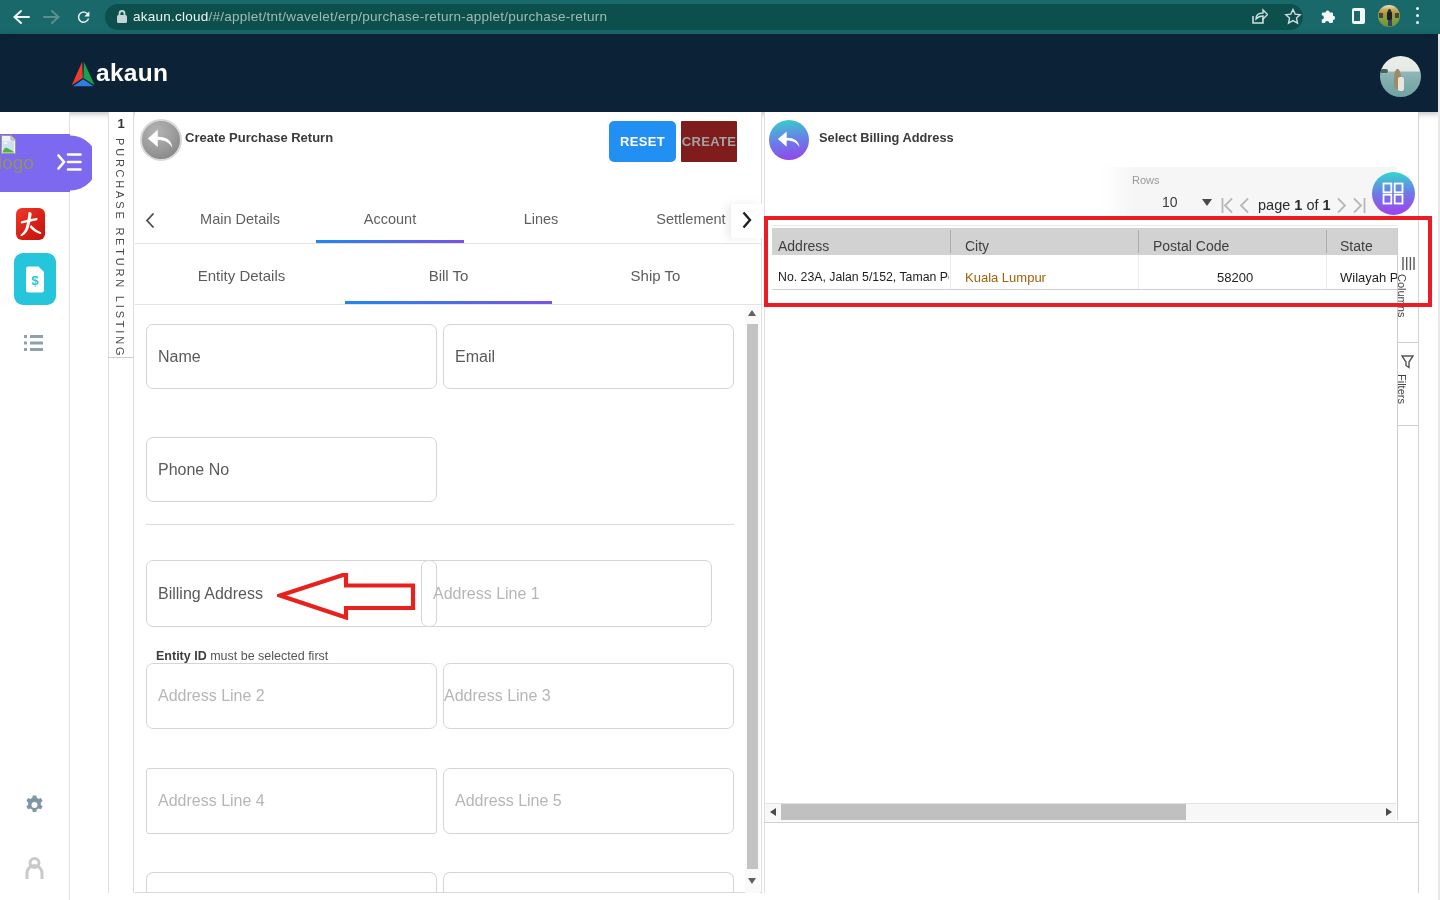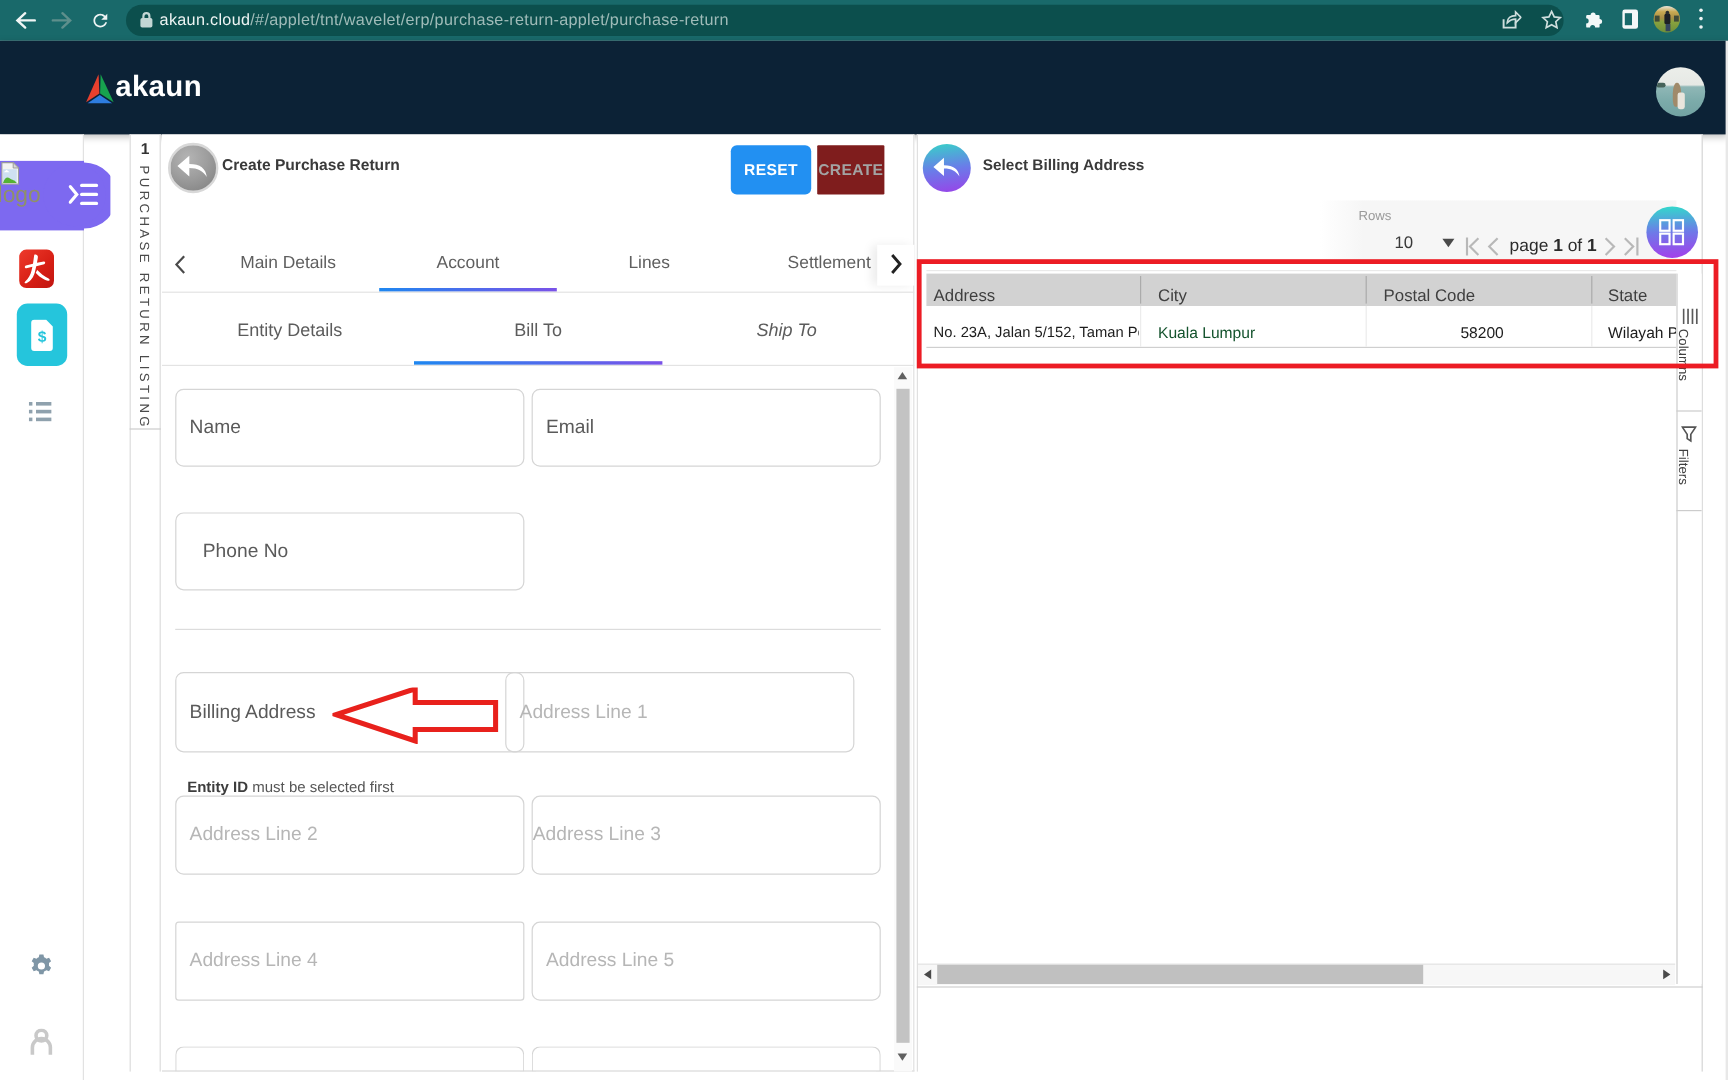--- a/index.html
+++ b/index.html
@@ -158,27 +158,27 @@
 <div class="abs" style="left:617px;top:211px;width:148px;text-align:center;font-size:14.5px;color:#5f5f5f;">Settlement</div>
 <div class="abs" style="left:731px;top:204px;width:31px;height:34px;background:#fff;box-shadow:-4px 0 8px rgba(0,0,0,0.08);"></div>
 <svg class="abs" style="left:741px;top:211px;" width="11" height="18" viewBox="0 0 11 18">
       <path d="M2.5 1.5 L9 9 L2.5 16.5" stroke="#222" stroke-width="2.4" fill="none"></path>
     </svg>
 <div class="abs" style="left:316px;top:240px;width:148px;height:3px;background:linear-gradient(90deg,#1e87f0,#7a52e8);"></div>
 <div class="abs" style="left:135px;top:243px;width:627px;height:0;border-top:1px solid #e3e3e3;"></div>
 
 <div class="abs" style="left:138px;top:267px;width:207px;text-align:center;font-size:15px;color:#5c5c5c;">Entity Details</div>
 <div class="abs" style="left:345px;top:267px;width:207px;text-align:center;font-size:15px;color:#5c5c5c;">Bill To</div>
-<div class="abs" style="left:552px;top:267px;width:207px;text-align:center;font-size:15px;color:#5c5c5c;font-style:italic;">Ship To</div>
+<div class="abs" style="left:552px;top:267px;width:207px;text-align:center;font-size:15px;color:#5c5c5c;">Ship To</div>
 <div class="abs" style="left:345px;top:300.5px;width:207px;height:3px;background:linear-gradient(90deg,#1e87f0,#7a52e8);"></div>
 <div class="abs" style="left:135px;top:304px;width:627px;height:0;border-top:1px solid #e3e3e3;"></div>
 
 <div class="abs" style="left:146px;top:324px;width:291px;height:65px;border:1px solid #d5d5d5;border-radius:7px;font-size:16px;color:#5a5a5a;line-height:63px;padding-left:11px;">Name</div>
 <div class="abs" style="left:443px;top:324px;width:291px;height:65px;border:1px solid #d5d5d5;border-radius:7px;font-size:16px;color:#5a5a5a;line-height:63px;padding-left:11px;">Email</div>
-<div class="abs" style="left:146px;top:427px;width:291px;height:65px;border:1px solid #d5d5d5;border-radius:7px;font-size:16px;color:#5a5a5a;line-height:63px;padding-left:22px;">Phone No</div>
+<div class="abs" style="left:146px;top:437px;width:291px;height:65px;border:1px solid #d5d5d5;border-radius:7px;font-size:16px;color:#5a5a5a;line-height:63px;padding-left:11px;">Phone No</div>
 <div class="abs" style="left:146px;top:524px;width:588px;height:0;border-top:1px solid #dcdcdc;"></div>
 <div class="abs" style="left:146px;top:560px;width:291px;height:67px;border:1px solid #d5d5d5;border-radius:7px;font-size:16px;color:#5a5a5a;line-height:65px;padding-left:11px;">Billing Address</div>
 <div class="abs" style="left:421px;top:560px;width:291px;height:67px;border:1px solid #d5d5d5;border-radius:7px;font-size:16px;color:#b6b6b6;line-height:65px;padding-left:11px;">Address Line 1</div>
 <div class="abs" style="left:156px;top:649px;font-size:12.5px;color:#555;"><b style="color:#3d3d3d;">Entity ID</b> must be selected first</div>
 <div class="abs" style="left:146px;top:663px;width:291px;height:66px;border:1px solid #d5d5d5;border-radius:7px;font-size:16px;color:#b6b6b6;line-height:64px;padding-left:11px;">Address Line 2</div>
 <div class="abs" style="left:443px;top:663px;width:291px;height:66px;border:1px solid #d5d5d5;border-radius:7px;font-size:16px;color:#b6b6b6;line-height:64px;">Address Line 3</div>
 <div class="abs" style="left:146px;top:768px;width:291px;height:66px;border:1px solid #d5d5d5;border-radius:3px;font-size:16px;color:#b6b6b6;line-height:64px;padding-left:11px;">Address Line 4</div>
 <div class="abs" style="left:443px;top:768px;width:291px;height:66px;border:1px solid #d5d5d5;border-radius:7px;font-size:16px;color:#b6b6b6;line-height:64px;padding-left:11px;">Address Line 5</div>
 <div class="abs" style="left:146px;top:872px;width:291px;height:21px;border:1px solid #d5d5d5;border-bottom:none;border-radius:7px 7px 0 0;"></div>
 <div class="abs" style="left:443px;top:872px;width:291px;height:21px;border:1px solid #d5d5d5;border-bottom:none;border-radius:7px 7px 0 0;"></div>
@@ -230,21 +230,21 @@
 <div class="abs" style="left:772px;top:228px;width:625px;height:27px;background:#d2d2d2;"></div>
 <div class="abs" style="left:778px;top:238px;font-size:14px;color:#3f3f3f;">Address</div>
 <div class="abs" style="left:965px;top:238px;font-size:14px;color:#3f3f3f;">City</div>
 <div class="abs" style="left:1153px;top:238px;font-size:14px;color:#3f3f3f;">Postal Code</div>
 <div class="abs" style="left:1340px;top:238px;font-size:14px;color:#3f3f3f;">State</div>
 <div class="abs" style="left:950px;top:230px;width:0;height:23px;border-left:1px solid #ababab;"></div>
 <div class="abs" style="left:1138px;top:230px;width:0;height:23px;border-left:1px solid #ababab;"></div>
 <div class="abs" style="left:1326px;top:230px;width:0;height:23px;border-left:1px solid #ababab;"></div>
 <div class="abs" style="left:772px;top:255px;width:625px;height:35px;background:#fff;border-bottom:1.5px solid #cfcfcf;overflow:hidden;">
   <div class="abs" style="left:6px;top:15px;width:171px;font-size:12.3px;color:#1d1d1d;white-space:nowrap;overflow:hidden;">No. 23A, Jalan 5/152, Taman Pe...</div>
-  <div class="abs" style="left:193px;top:15px;font-size:13px;color:#14532d;white-space:nowrap;">Kuala Lumpur</div>
+  <div class="abs" style="left:193px;top:15px;font-size:13px;color:#a16207;white-space:nowrap;">Kuala Lumpur</div>
   <div class="abs" style="left:445px;top:15px;font-size:13px;color:#1d1d1d;">58200</div>
   <div class="abs" style="left:568px;top:15px;width:57px;font-size:13px;color:#1d1d1d;white-space:nowrap;overflow:hidden;">Wilayah Per</div>
   <div class="abs" style="left:178px;top:0;width:0;height:35px;border-left:1px solid #ececec;"></div>
   <div class="abs" style="left:366px;top:0;width:0;height:35px;border-left:1px solid #ececec;"></div>
   <div class="abs" style="left:554px;top:0;width:0;height:35px;border-left:1px solid #ececec;"></div>
 </div>
 
 <div class="abs" style="left:1397px;top:228px;width:21px;height:592px;background:#fff;border-left:1px solid #ccc;"></div>
 <div class="abs" style="left:1397px;top:342px;width:21px;border-top:1px solid #ccc;"></div>
 <div class="abs" style="left:1397px;top:425px;width:21px;border-top:1px solid #ccc;"></div>

